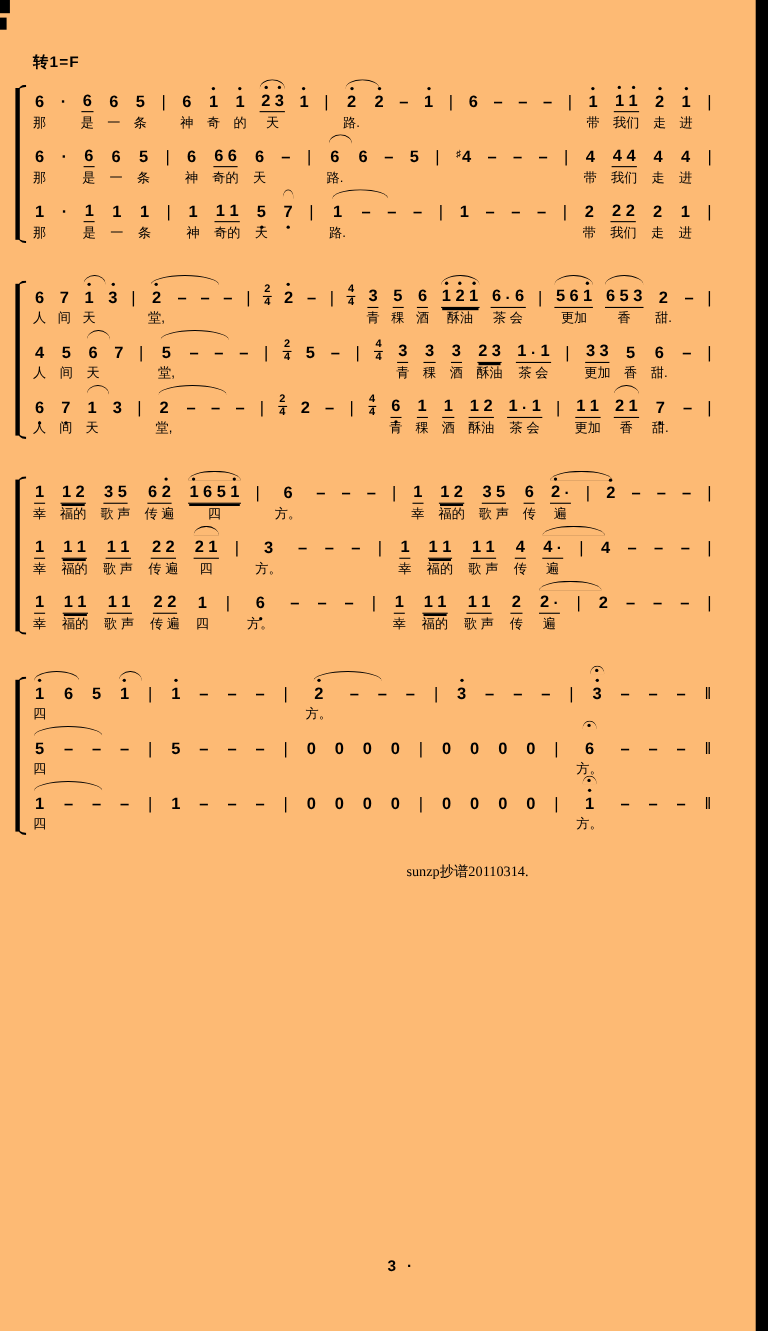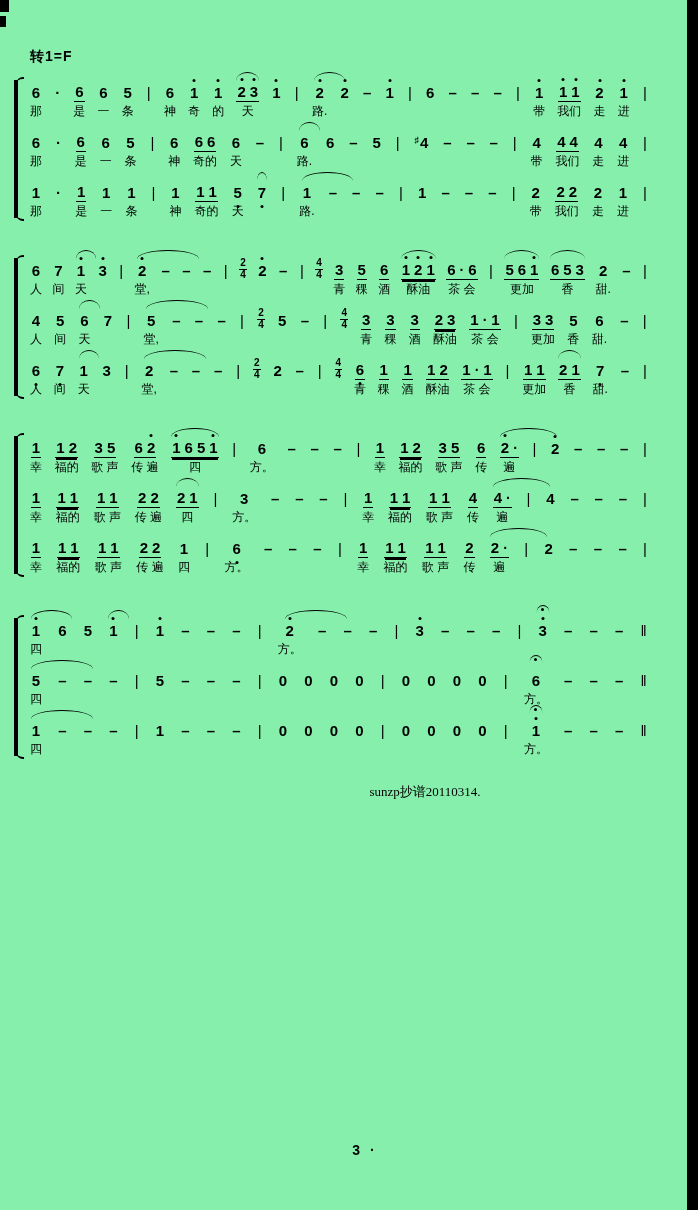--- a/index.html
+++ b/index.html
@@ -1,16 +1,16 @@
 <!DOCTYPE html>
 <html><head>
 <meta charset="utf-8">
 <style>
   html,body{margin:0;padding:0;background:#e8e8e8;}
-  .page{position:relative;width:698px;height:1210px;background:#86efac;
+  .page{position:relative;width:698px;height:1210px;background:#fdba74;
         font-family:"Liberation Sans",sans-serif;color:#000;overflow:hidden;margin:0 auto;}
   
   .right-bar{position:absolute;right:0;top:0;width:11px;height:1210px;background:#000;}
   .corner-a{position:absolute;left:0;top:0;width:9px;height:12px;background:#000;}
   .corner-b{position:absolute;left:0;top:16px;width:6px;height:11px;background:#000;}
   .key-sig{position:absolute;left:30px;top:48px;font-size:14px;font-weight:bold;letter-spacing:1px;}
   
   .system{position:absolute;left:12px;width:636px;}
   .brace{position:absolute;left:2px;top:-2px;width:4px;height:138px;background:#000;}
   .brace::before{content:"";position:absolute;top:-3px;left:2px;width:8px;height:7px;

